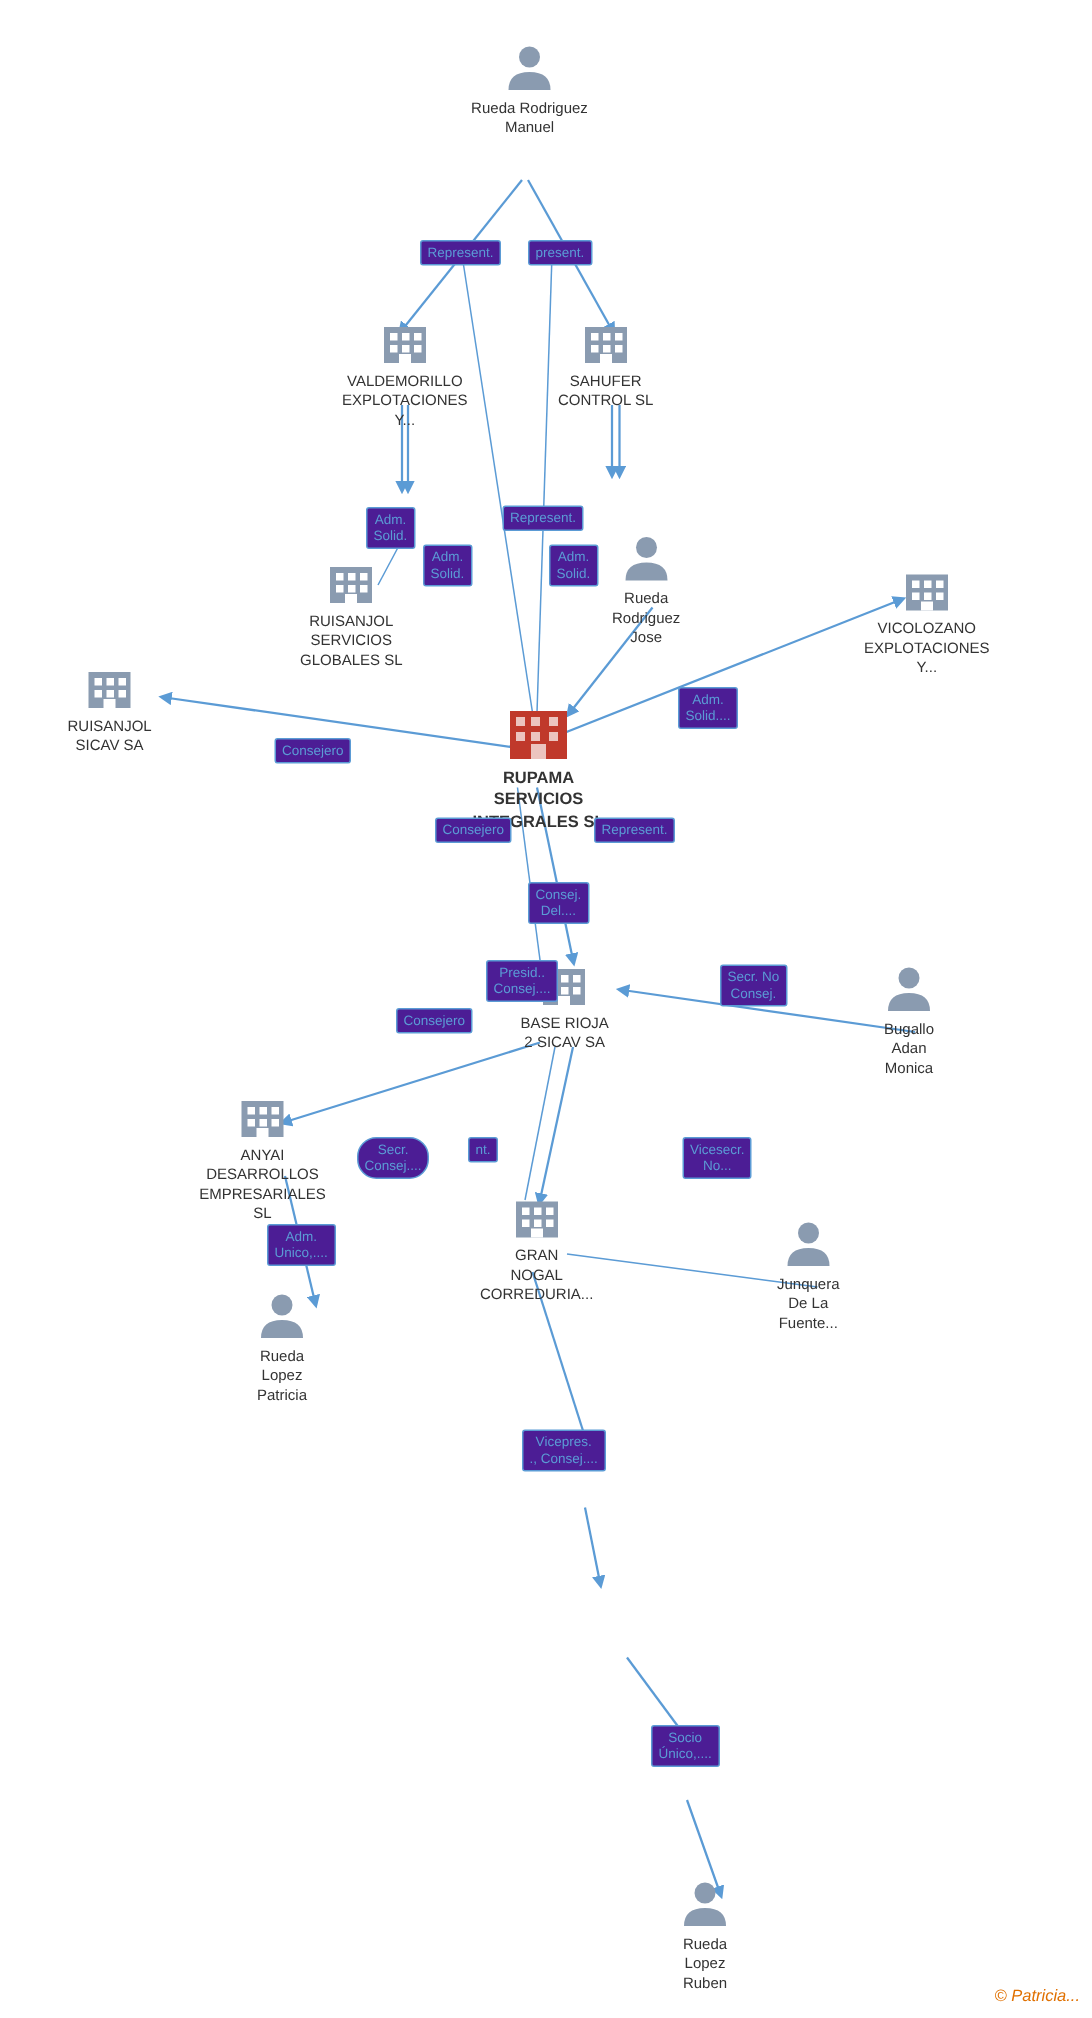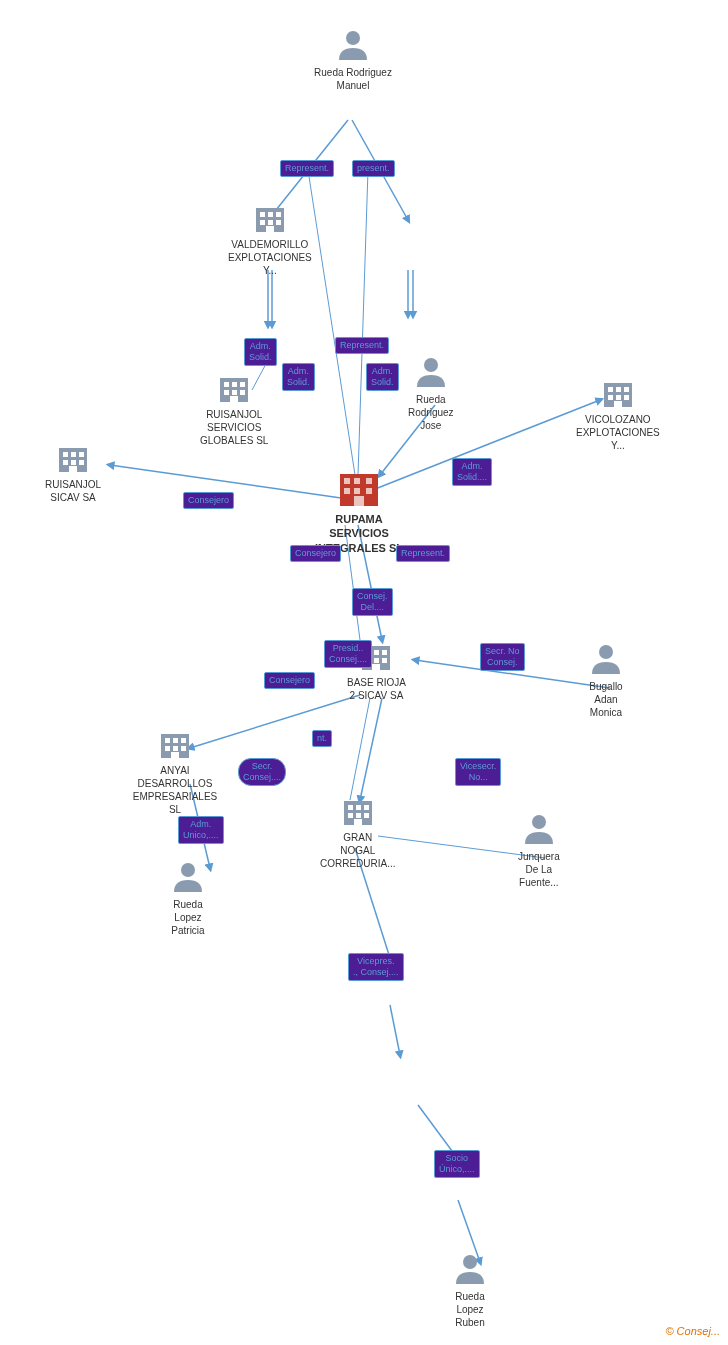--- a/index.html
+++ b/index.html
@@ -137,34 +137,47 @@
   <div class="node" style="left:308px;top:28px;">
     <svg class="person-icon" viewBox="0 0 36 36">
       <circle cx="18" cy="10" r="7" fill="#8a9bb0"></circle>
       <path d="M4,32 Q4,20 18,20 Q32,20 32,32" fill="#8a9bb0"></path>
     </svg>
     <div class="node-label">Rueda
 Rodriguez
 Manuel</div>
   </div>
 
-  <div class="node" style="left:228px;top:200px;align-items:center;">
+  <div class="node" style="left:228px;top:210px;align-items:center;">
     <svg class="building-icon" viewBox="0 0 36 36">
       <rect x="4" y="8" width="28" height="24" fill="#8a9bb0"></rect>
       <rect x="8" y="12" width="5" height="5" fill="#fff"></rect>
       <rect x="16" y="12" width="5" height="5" fill="#fff"></rect>
       <rect x="24" y="12" width="5" height="5" fill="#fff"></rect>
       <rect x="8" y="20" width="5" height="5" fill="#fff"></rect>
       <rect x="16" y="20" width="5" height="5" fill="#fff"></rect>
       <rect x="24" y="20" width="5" height="5" fill="#fff"></rect>
       <rect x="14" y="26" width="8" height="6" fill="#fff"></rect>
     </svg>
     <div class="node-label">VALDEMORILLO<br>EXPLOTACIONES<br>Y...</div>
   </div>
 
+  <div class="node" style="left:372px;top:210px;">
+    <svg class="building-icon" viewBox="0 0 36 36">
+      <rect x="4" y="8" width="28" height="24" fill="#8a9bb0"></rect>
+      <rect x="8" y="12" width="5" height="5" fill="#fff"></rect>
+      <rect x="16" y="12" width="5" height="5" fill="#fff"></rect>
+      <rect x="24" y="12" width="5" height="5" fill="#fff"></rect>
+      <rect x="8" y="20" width="5" height="5" fill="#fff"></rect>
+      <rect x="16" y="20" width="5" height="5" fill="#fff"></rect>
+      <rect x="24" y="20" width="5" height="5" fill="#fff"></rect>
+      <rect x="14" y="26" width="8" height="6" fill="#fff"></rect>
+    </svg>
+    <div class="node-label">SAHUFER<br>CONTROL SL</div>
+  </div>
 
   <div class="node" style="left:200px;top:370px;">
     <svg class="building-icon" viewBox="0 0 36 36">
       <rect x="4" y="8" width="28" height="24" fill="#8a9bb0"></rect>
       <rect x="8" y="12" width="5" height="5" fill="#fff"></rect>
       <rect x="16" y="12" width="5" height="5" fill="#fff"></rect>
       <rect x="24" y="12" width="5" height="5" fill="#fff"></rect>
       <rect x="8" y="20" width="5" height="5" fill="#fff"></rect>
       <rect x="16" y="20" width="5" height="5" fill="#fff"></rect>
       <rect x="24" y="20" width="5" height="5" fill="#fff"></rect>
@@ -306,20 +319,20 @@
   <div class="relation-badge" style="left:366px;top:363px;">Adm.<br>Solid.</div>
   <div class="relation-badge" style="left:452px;top:458px;">Adm.<br>Solid....</div>
   <div class="relation-badge" style="left:183px;top:492px;">Consejero</div>
   <div class="relation-badge" style="left:290px;top:545px;">Consejero</div>
   <div class="relation-badge" style="left:396px;top:545px;">Represent.</div>
   <div class="relation-badge" style="left:352px;top:588px;">Consej.<br>Del....</div>
   <div class="relation-badge" style="left:312px;top:640px;margin-left:12px;">Presid..<br>Consej....</div>
   <div class="relation-badge" style="left:480px;top:643px;">Secr. No<br>Consej.</div>
   <div class="relation-badge" style="left:264px;top:672px;">Consejero</div>
   <div class="relation-badge" style="left:238px;top:758px;border-radius:13px;">Secr.<br>Consej....</div>
-  <div class="relation-badge" style="left:312px;top:730px;text-align:right;">nt.</div>
+  <div class="relation-badge" style="left:312px;top:758px;text-align:right;">nt.</div>
   <div class="relation-badge" style="left:455px;top:758px;">Vicesecr.<br>No...</div>
   <div class="relation-badge" style="left:178px;top:816px;">Adm.<br>Unico,....</div>
   <div class="relation-badge" style="left:348px;top:953px;">Vicepres.<br>., Consej....</div>
   <div class="relation-badge" style="left:434px;top:1150px;">Socio<br>Único,....</div>
 
-  <div class="watermark">© Consej...</div>
+  <div class="watermark">© Patricia...</div>
 </div>
 
 </body></html>

